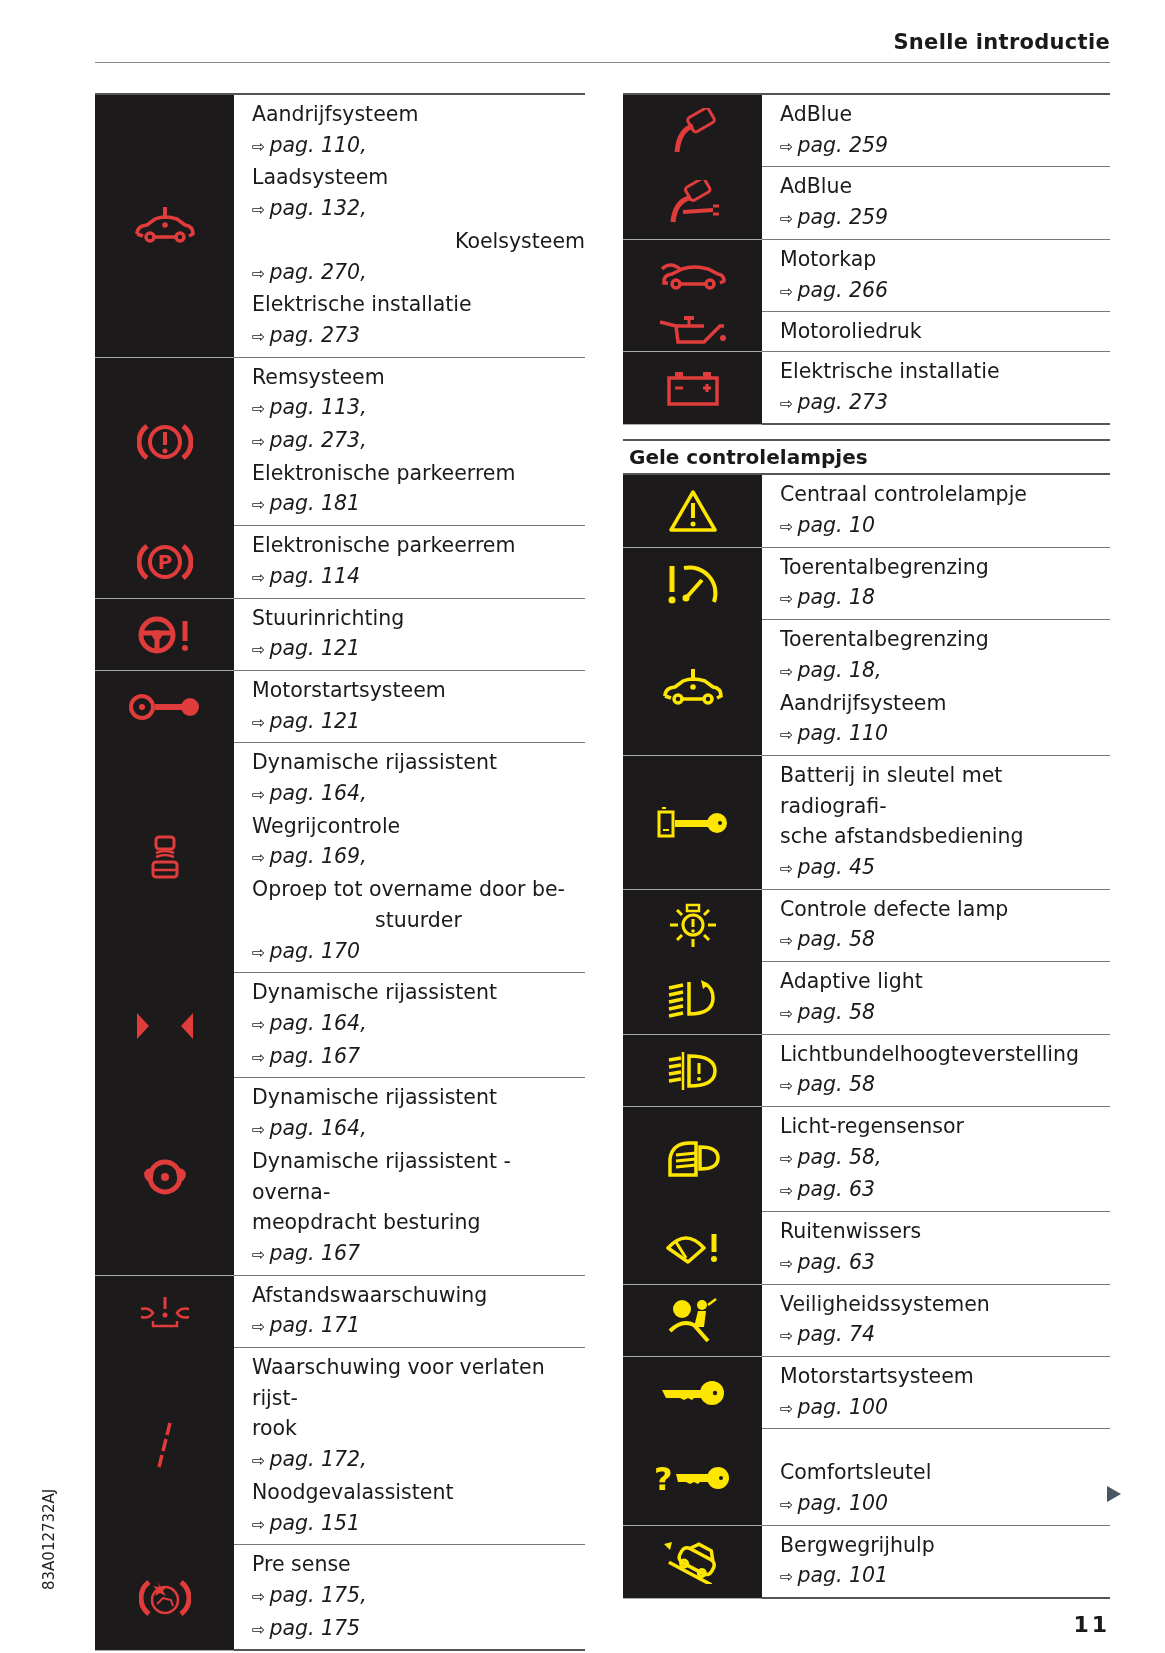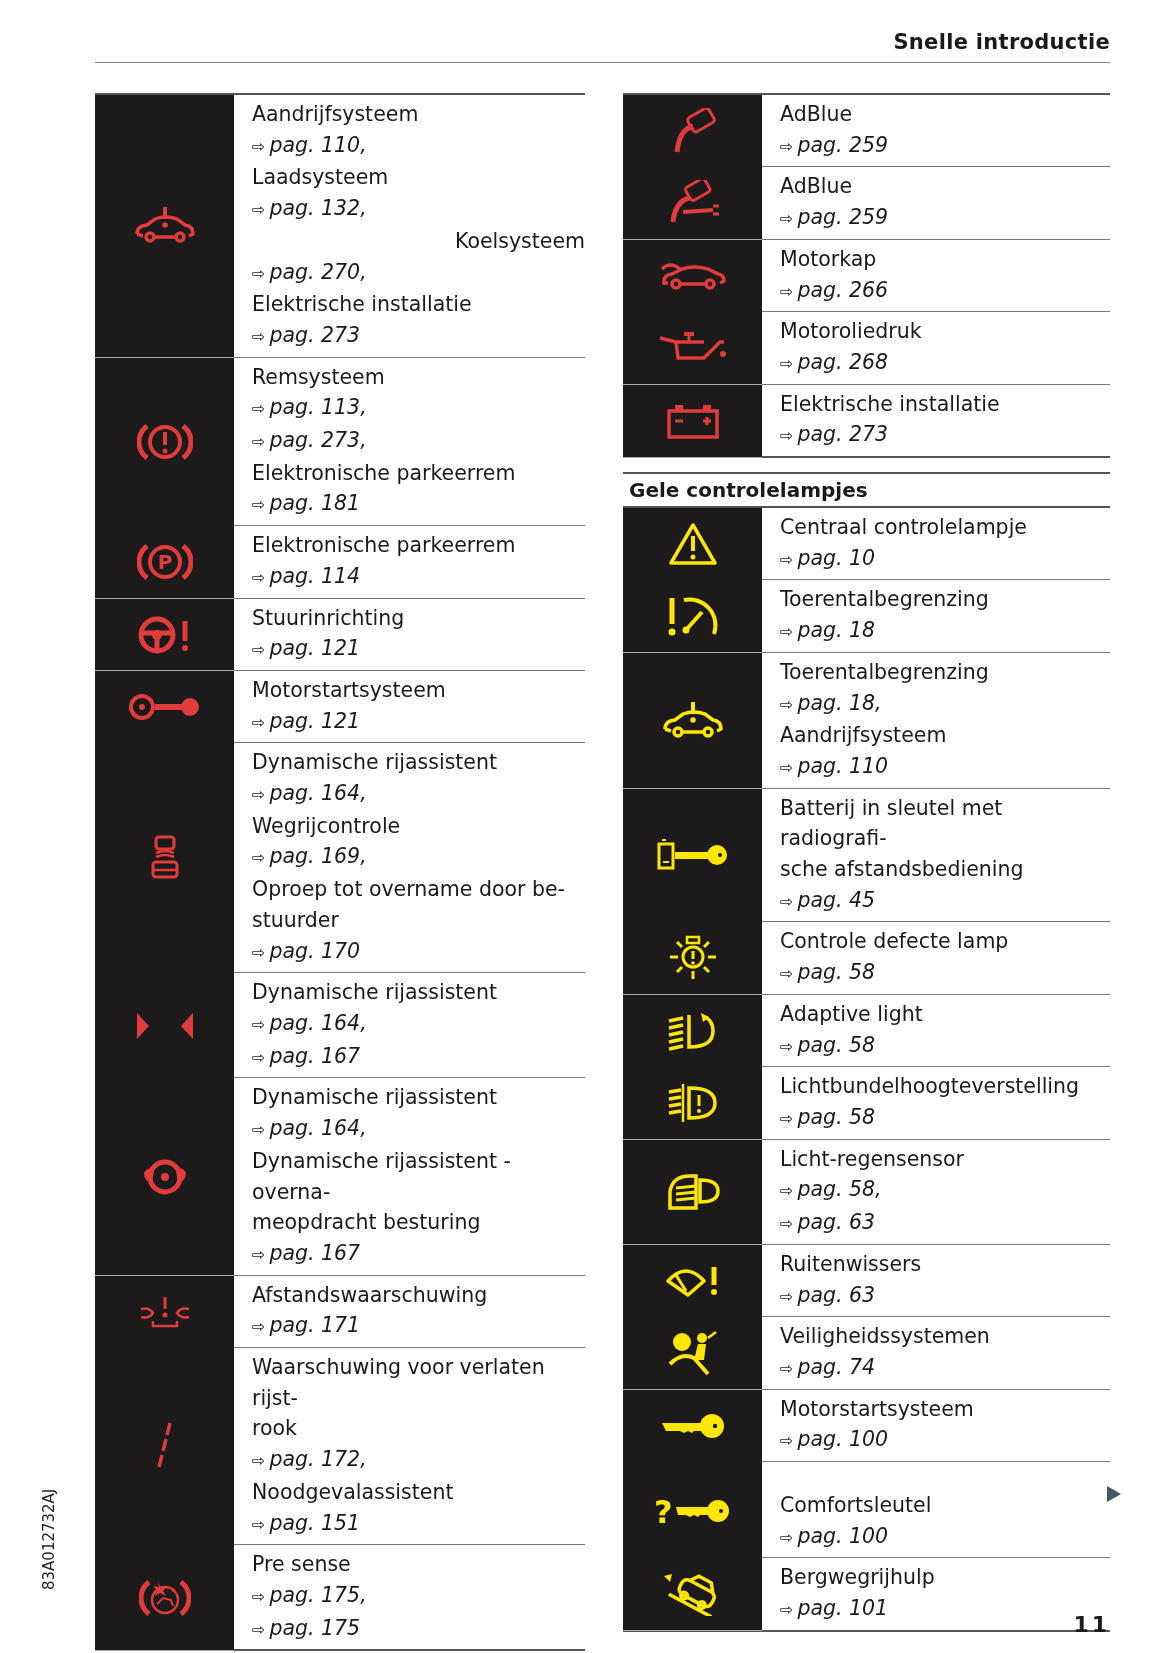--- a/index.html
+++ b/index.html
@@ -135,21 +135,21 @@
               <line x1="3" y1="35" x2="27" y2="35" stroke="#e03c3c" stroke-width="2.5"></line>
             </svg>
           </span>
         </div>
         <div class="text-cell">
           <span class="ref" style="font-style: normal;">Dynamische rijassistent</span>
           <span class="ref"><span class="arr">⇨</span><span>pag. 164,</span></span>
           <span class="ref" style="font-style: normal;">Wegrijcontrole</span>
           <span class="ref"><span class="arr">⇨</span><span>pag. 169,</span></span>
           <span class="ref" style="font-style: normal;">Oproep tot overname door be-</span>
-          <span class="ref" style="font-style: normal;">stuurder</span>
+          <span class="ref" style="font-style: normal; text-align: center;">stuurder</span>
           <span class="ref"><span class="arr">⇨</span><span>pag. 170</span></span>
         </div>
       </div>
       <div class="row">
         <div class="icon-cell">
           <span>
             <svg width="64" height="30" viewBox="0 0 64 30">
               <polygon points="4,2 16,15 4,28" fill="#e03c3c"></polygon>
               <polygon points="60,2 48,15 60,28" fill="#e03c3c"></polygon>
             </svg>
@@ -292,21 +292,20 @@
               <path d="M2 8 L18 12 L20 28 L46 28 L62 12 L66 12" fill="none" stroke="#e03c3c" stroke-width="3.5"></path>
               <rect x="26" y="2" width="10" height="4" fill="#e03c3c"></rect>
               <line x1="31" y1="6" x2="31" y2="12" stroke="#e03c3c" stroke-width="3"></line>
               <line x1="18" y1="12" x2="46" y2="12" stroke="#e03c3c" stroke-width="3.5"></line>
               <circle cx="65" cy="24" r="3" fill="#e03c3c"></circle>
             </svg>
           </span>
         </div>
         <div class="text-cell">
           <span class="ref" style="font-style: normal;">Motoroliedruk</span>
-          <span class="ref"><span class="arr">⇨</span><span>pag. 268</span></span>
         </div>
       </div>
       <div class="row">
         <div class="icon-cell">
           <span>
             <svg width="56" height="36" viewBox="0 0 56 36">
               <rect x="4" y="8" width="48" height="26" fill="none" stroke="#e03c3c" stroke-width="3.5"></rect>
               <rect x="10" y="2" width="8" height="6" fill="#e03c3c"></rect>
               <rect x="38" y="2" width="8" height="6" fill="#e03c3c"></rect>
               <line x1="10" y1="18" x2="18" y2="18" stroke="#e03c3c" stroke-width="3"></line>

